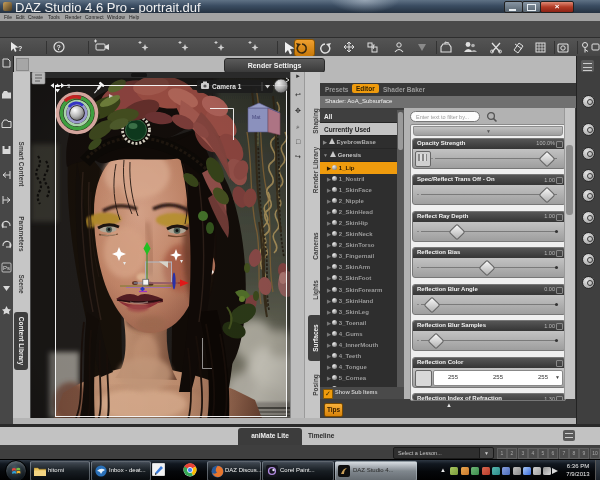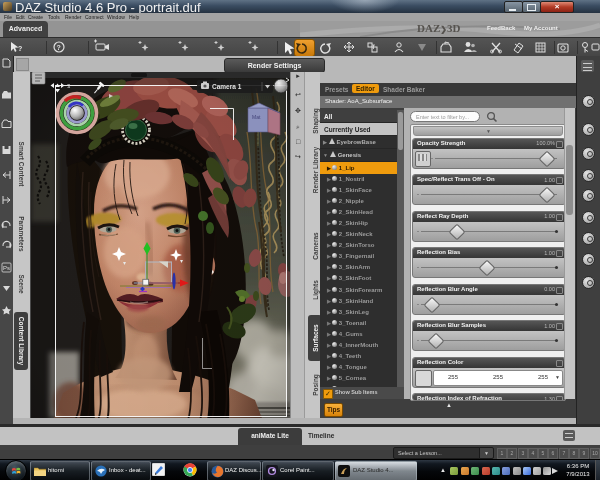--- a/index.html
+++ b/index.html
@@ -20,31 +20,20 @@
 <div style="position:absolute;left:0;top:13px;width:600px;height:8px;background:#a3a3a3;font-size:5px;color:#1c1c1c;">
       <span style="position:absolute;left:4px;top:1px;">File</span>
       <span style="position:absolute;left:16px;top:1px;">Edit</span>
       <span style="position:absolute;left:28px;top:1px;">Create</span>
       <span style="position:absolute;left:48px;top:1px;">Tools</span>
       <span style="position:absolute;left:65px;top:1px;">Render</span>
       <span style="position:absolute;left:85px;top:1px;">Connect</span>
       <span style="position:absolute;left:107px;top:1px;">Window</span>
       <span style="position:absolute;left:129px;top:1px;">Help</span>
     </div>
-<div style="position:absolute;left:0;top:21px;width:600px;height:16px;background:#949494;">
-<div style="position:absolute;left:300px;top:0px;width:300px;height:16px;background:#9c9c9c;"></div>
-<svg style="position:absolute;left:300px;top:0" width="300" height="16">
-        <path d="M0,14 Q120,2 190,10 T300,4" stroke="#ababab" stroke-width="5" fill="none"></path>
-        <path d="M60,16 Q150,0 260,8" stroke="#8b8b8b" stroke-width="2" fill="none"></path>
-      </svg>
-<div style="position:absolute;left:3px;top:0px;width:45px;height:16px;background:#414141;border-radius:4px 4px 0 0;color:#f0f0f0;font-weight:bold;font-size:7px;text-align:center;line-height:16px;">Advanced</div>
-<div style="position:absolute;left:417px;top:1px;font-size:11px;font-weight:bold;color:#55524e;font-family:'Liberation Serif',serif;letter-spacing:0px;">DAZ<span style="font-size:8px;">❯</span>3D</div>
-<div style="position:absolute;left:487px;top:4px;font-size:6px;color:#efefef;font-weight:bold;">FeedBack</div>
-<div style="position:absolute;left:524px;top:4px;font-size:6px;color:#efefef;font-weight:bold;">My Account</div>
-</div>
 <div style="position:absolute;left:0;top:37px;width:600px;height:19px;background:linear-gradient(180deg,#545454,#454545);border-top:1px solid #2e2e2e;border-bottom:1px solid #303030;">
       <div style="position:absolute;left:46px;top:3px;width:1px;height:13px;background:#333;"></div>
       <div style="position:absolute;left:88px;top:3px;width:1px;height:13px;background:#333;"></div>
       <div style="position:absolute;left:277px;top:3px;width:1px;height:13px;background:#333;"></div>
       <div style="position:absolute;left:436px;top:3px;width:1px;height:13px;background:#333;"></div>
       <div style="position:absolute;left:554px;top:3px;width:1px;height:13px;background:#333;"></div>
       <div style="position:absolute;left:577px;top:3px;width:1px;height:13px;background:#333;"></div>
       <div style="position:absolute;left:294px;top:1px;width:19px;height:16px;background:linear-gradient(180deg,#f0a030,#c87808);border-radius:3px;border:1px solid #8a5500;"></div>
       <svg width="600" height="19" style="position:absolute;left:0;top:0">
         <path d="M11,4 l0,9 l2.5,-2.5 l1.5,3.5 l1.5,-1 l-1.5,-3.3 l3.5,-0.3 Z" fill="#e8e8e8"></path>

